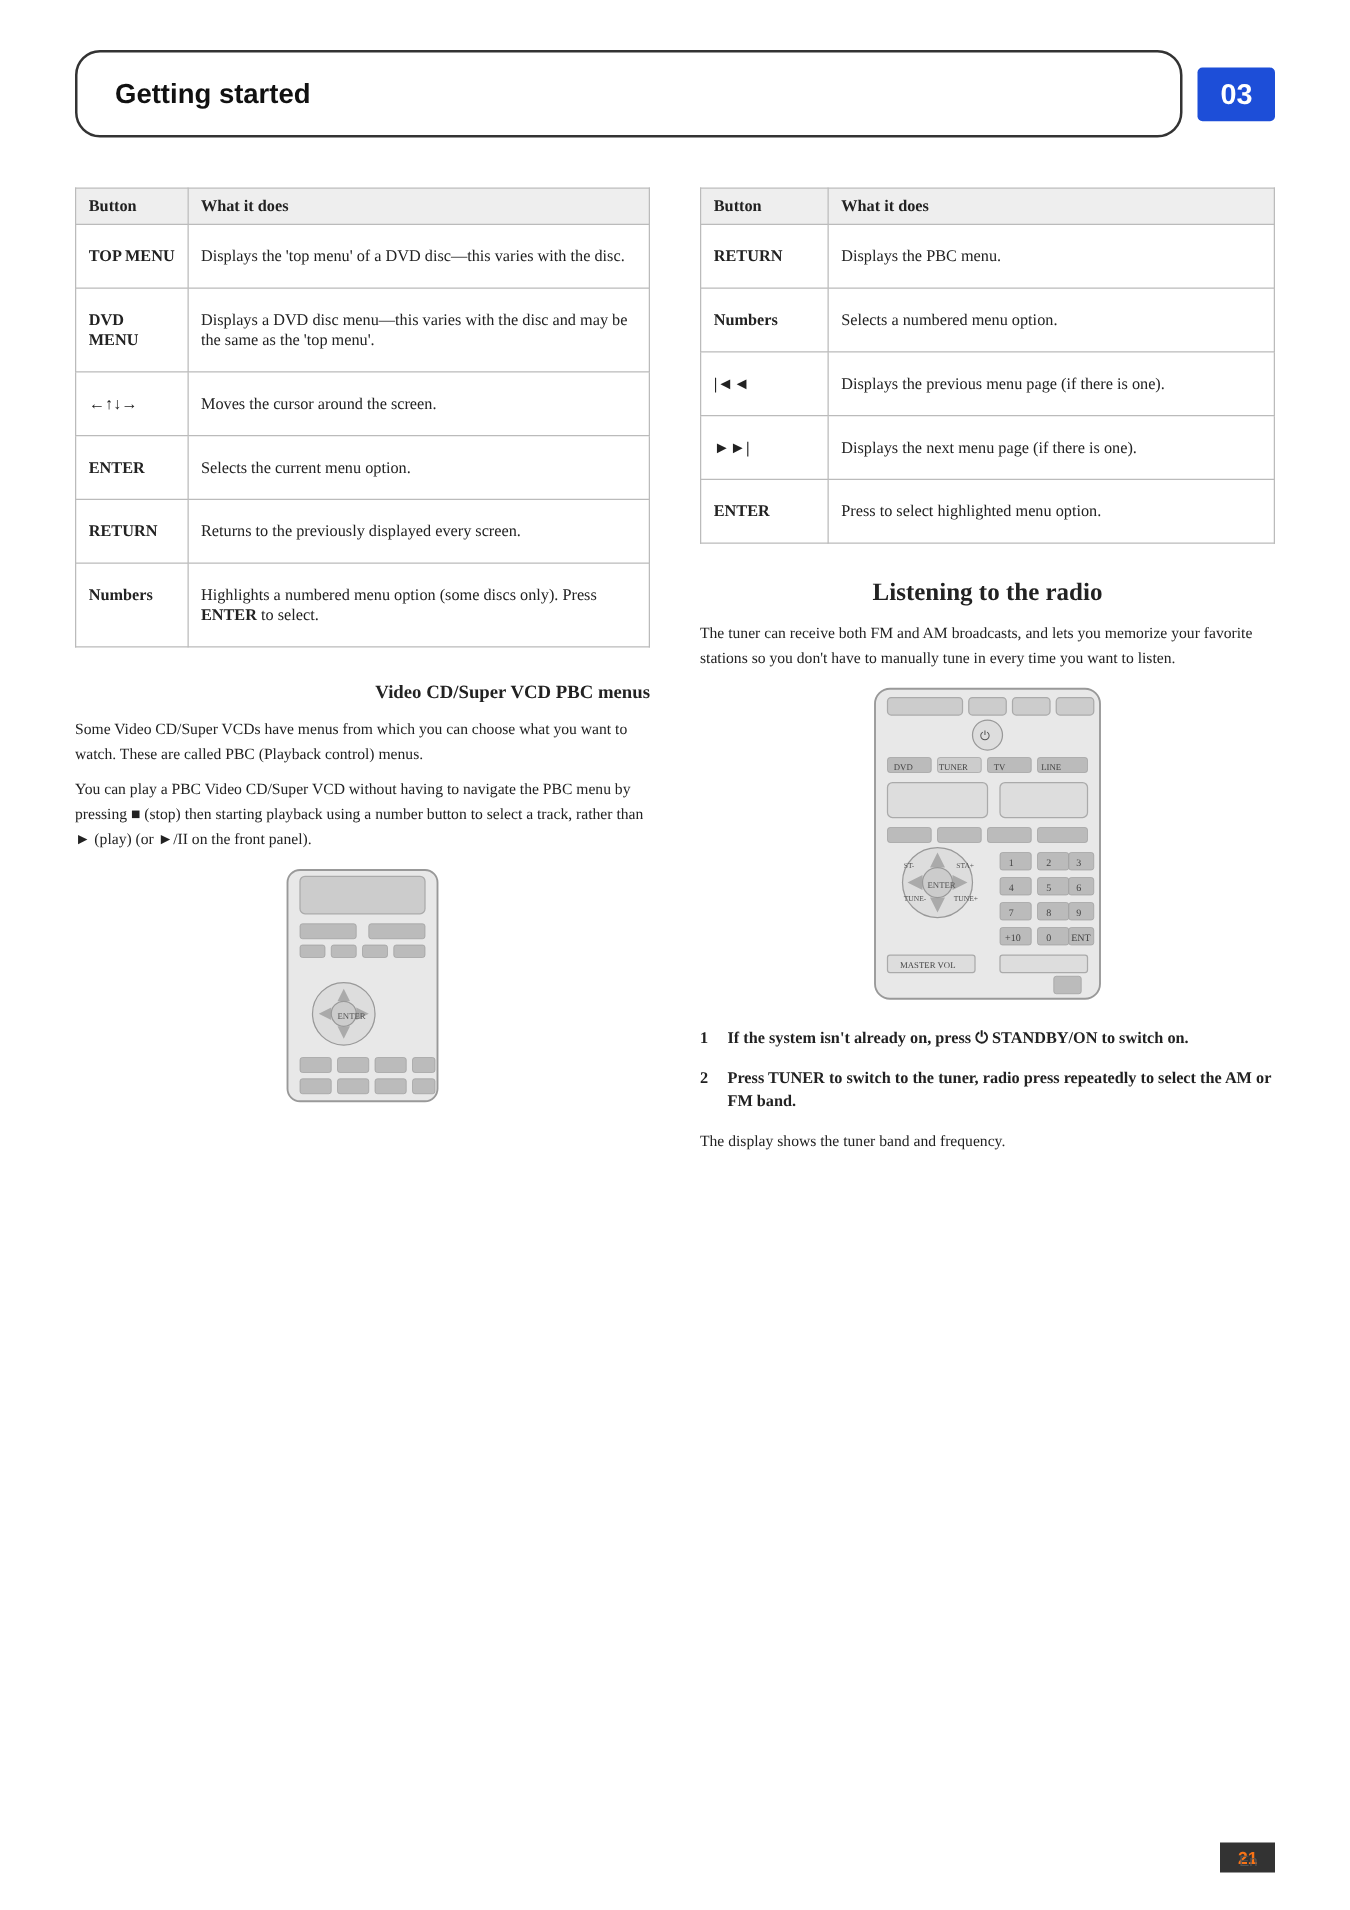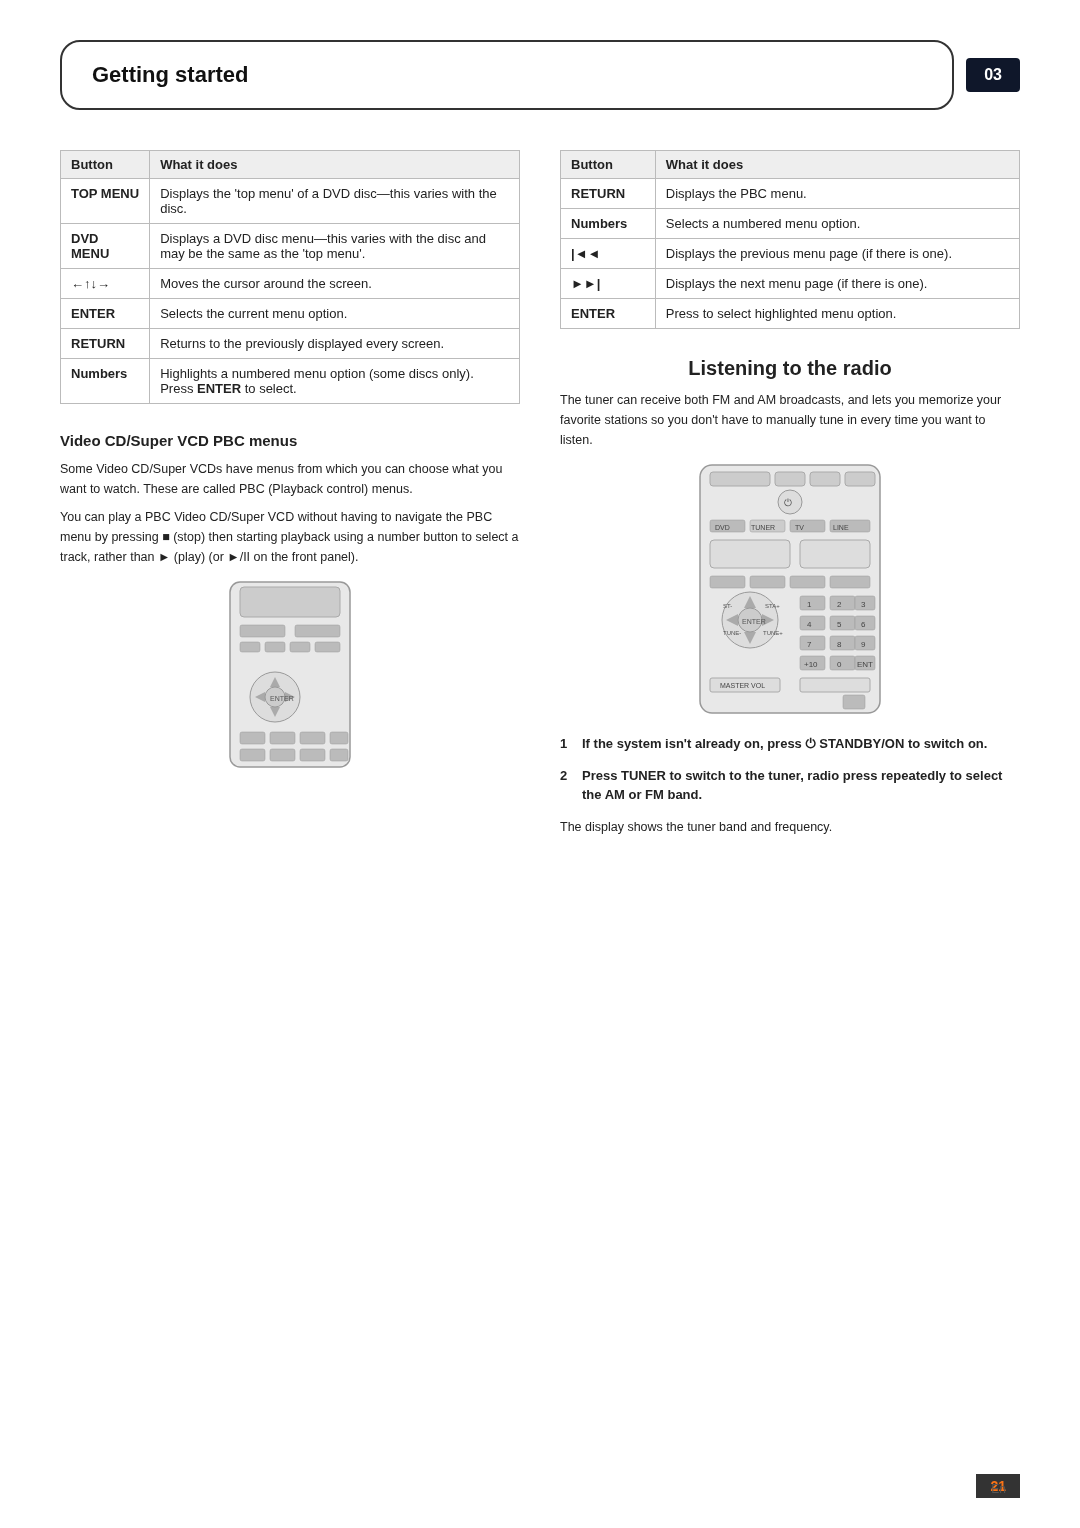--- a/index.html
+++ b/index.html
@@ -32,33 +32,34 @@
       background: #fff;
       border: 2px solid #333;
       border-radius: 20px;
       padding: 20px 30px;
       font-size: 22px;
       font-weight: bold;
       color: #111;
       flex: 1;
     }
     .header-chapter {
-      background: #0f172a;
+      background: #1d4ed8;
       color: #fff;
-      font-size: 16px;
+      font-size: 23px;
       font-weight: bold;
       padding: 8px 18px;
       border-radius: 4px;
       margin-left: 12px;
     }
 
     
     .main-content {
       display: flex;
       gap: 40px;
+      font-family: Liberation Serif, serif;
     }
 
     .left-column {
       flex: 1;
       min-width: 0;
     }
 
     .right-column {
       flex: 1;
       min-width: 0;
@@ -73,40 +74,41 @@
     .button-table th {
       background: #eee;
       border: 1px solid #bbb;
       padding: 6px 10px;
       font-weight: bold;
       text-align: left;
       font-size: 13px;
     }
     .button-table td {
       border: 1px solid #bbb;
-      padding: 7px 10px;
+      padding: 17px 10px;
       vertical-align: top;
       font-size: 13px;
       margin-top: 16px;
     }
     .button-table td:first-child {
       font-weight: bold;
       white-space: nowrap;
       min-width: 80px;
     }
     .button-table tr:last-child td {
       border-bottom: 1px solid #bbb;
     }
 
     
     .section-heading {
       font-size: 15px;
       font-weight: bold;
       margin-bottom: 10px;
       margin-top: 16px;
+      text-align: right;
     }
 
     .section-text {
       font-size: 12.5px;
       line-height: 1.6;
       margin-bottom: 8px;
     }
 
     
     .remote-container {

